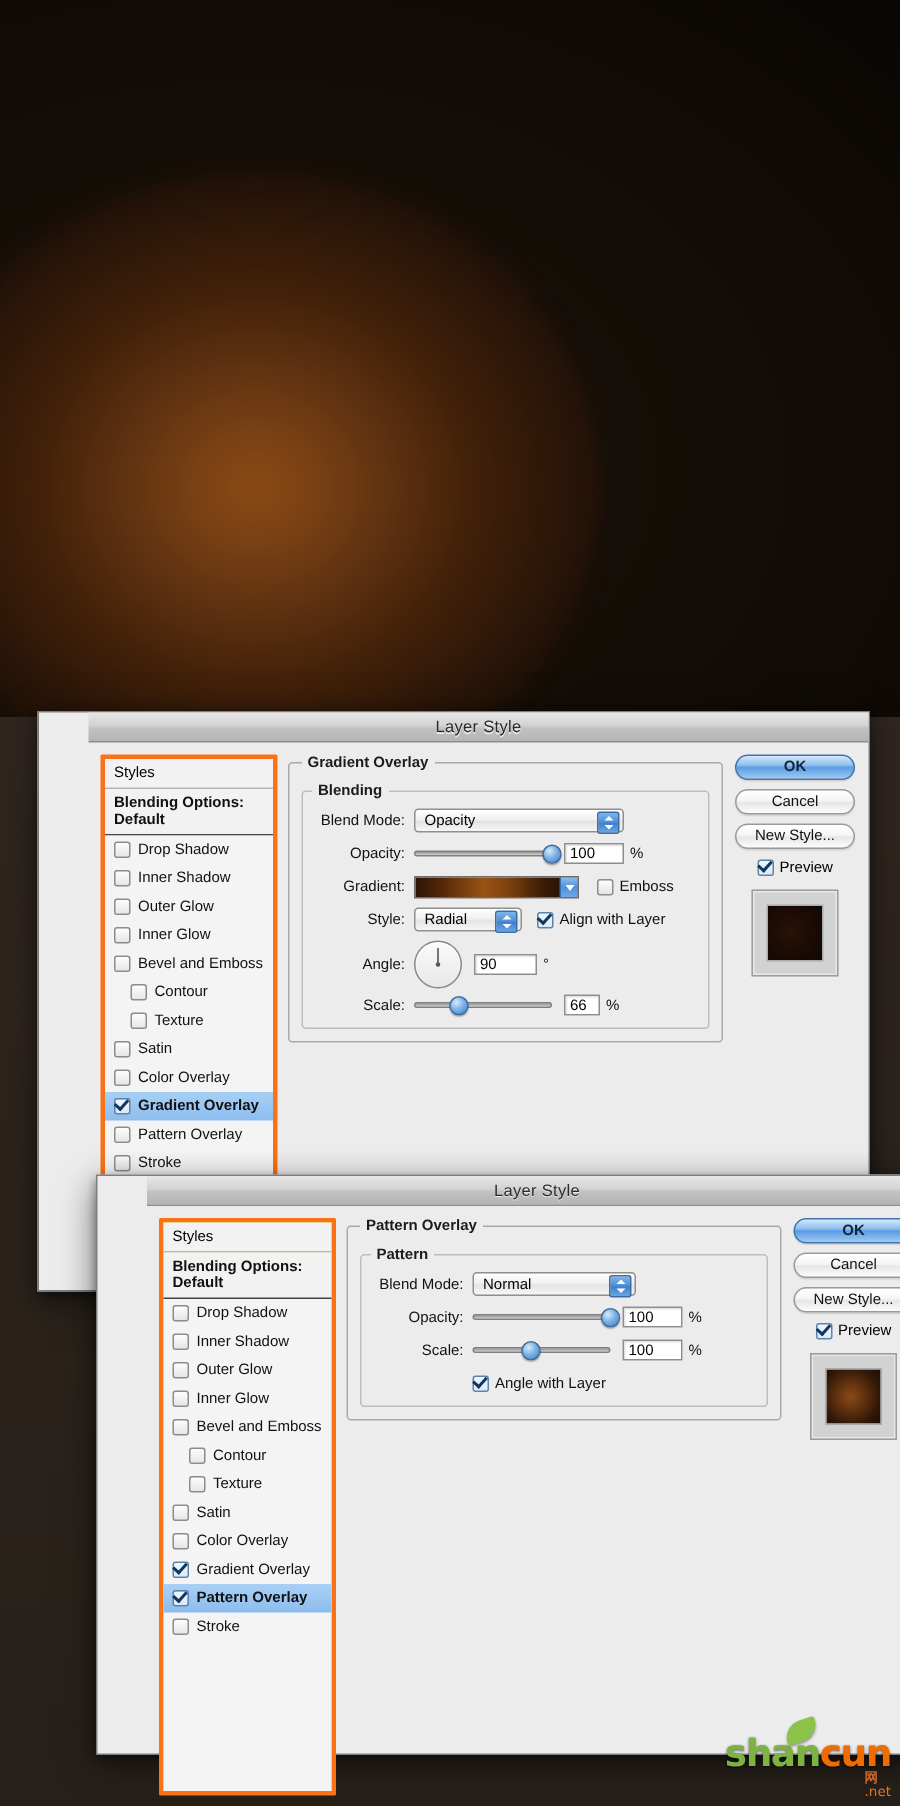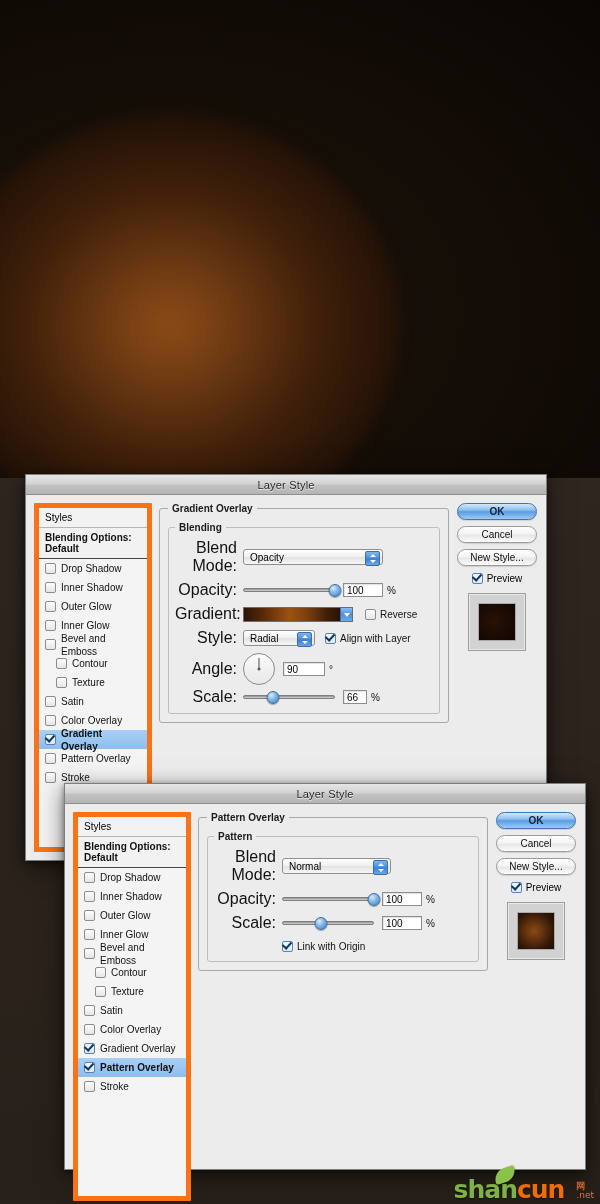--- a/index.html
+++ b/index.html
@@ -35,37 +35,37 @@
     position:absolute;left:0;top:478px;width:600px;height:726px;
     background:linear-gradient(180deg,#302620 0%, #2c231c 40%, #27201a 100%);
   }
 
   
   .dialog{
     position:absolute;
     background:#ececec;
     border:1px solid #7d7d7d;
     box-shadow:0 6px 22px rgba(0,0,0,0.55), 0 2px 6px rgba(0,0,0,0.4);
-    font-size:10px;color:#000;
+    font-size:10px;color:#000;padding-left:33px;
   }
   .titlebar{
     height:19px;
     background:linear-gradient(180deg,#e6e6e6 0%,#d3d3d3 45%,#c2c2c2 55%,#b4b4b4 100%);
     border-bottom:1px solid #8e8e8e;
     display:flex;align-items:center;justify-content:center;
     font-size:11px;color:#2a2a2a;
     text-shadow:0 1px 0 rgba(255,255,255,0.7);
     letter-spacing:.2px;
   }
   .dialog-body{display:flex;padding:8px 8px 8px 8px;gap:7px;}
 
   
   .styles-col{width:118px;flex:0 0 118px;}
   .styles-box{
-    background:#bef264;border:5px solid #f97316;
+    background:#bef264;border:3px solid #f97316;
     border-radius:1px;
   }
   .styles-head{
     padding:4px 6px;font-size:10px;border-bottom:1px solid #b5b5b5;
     background:#f2f2f2;
   }
   .styles-sub{
     padding:4px 6px;font-size:10px;font-weight:bold;
     border-bottom:1px solid #444;background:#f2f2f2;color:#111;
   }
@@ -108,21 +108,21 @@
   }
   fieldset.subgroup{
     border:1px solid #bdbdbd;border-radius:3px;
     margin:2px 0 0 0;padding:6px 6px 7px 6px;
   }
   fieldset.subgroup > legend{
     font-size:10px;font-weight:bold;padding:0 4px;color:#1b1b1b;
   }
   .row{display:flex;align-items:center;margin-bottom:6px;min-height:16px;}
   .row .lbl{
-    font-size:16px;text-align:right;padding-right:6px;color:#111;
+    font-size:10px;text-align:right;padding-right:6px;color:#111;
     flex:0 0 auto;
   }
   .lblw{width:62px;}
 
   
   .aqua-select{
     position:relative;height:16px;border:1px solid #8f8f8f;border-radius:3px;
     background:linear-gradient(180deg,#ffffff 0%,#f0f0f0 48%,#e3e3e3 52%,#f6f6f6 100%);
     display:flex;align-items:center;font-size:10px;padding:0 22px 0 6px;
     box-shadow:inset 0 1px 0 #fff;
@@ -249,22 +249,23 @@
     position:relative;box-sizing:border-box;
   }
   .mini-btn::after{
     content:"";position:absolute;left:3px;top:3px;width:7px;height:7px;
     border:1px solid #6e6e6e;background:#f4f4f4;
   }
 
   
   #watermark{
     position:absolute;right:6px;bottom:2px;
-    display:flex;align-items:flex-end;gap:12px;
+    display:flex;align-items:flex-end;gap:1px;
     font-family:"DejaVu Sans", sans-serif;
+    flex-direction:column;
   }
   #watermark .wm-main{
     font-size:25px;font-weight:bold;line-height:25px;letter-spacing:-1px;
     text-shadow:0 1px 2px rgba(0,0,0,.6);
   }
   #watermark .g{color:#7cb342;}
   #watermark .o{color:#ef6c00;}
   #watermark .wm-side{display:flex;flex-direction:column;line-height:9px;padding-bottom:2px;}
   #watermark .wm-side .t1{font-size:9px;font-weight:bold;color:#c9662a;}
   #watermark .wm-side .t2{font-size:9px;font-weight:normal;color:#e0742c;}
@@ -375,21 +376,21 @@
             </div>
             <span class="unit">%</span>
           </div>
 
           <div class="row">
             <span class="lbl lblw">Gradient:</span>
             <div class="grad-swatch" style="width:110px">
               <span class="picker"></span>
             </div>
             <span class="cb" style="margin-left:12px"></span>
-            <span class="unit">Reverse</span>
+            <span class="unit">Emboss</span>
           </div>
 
           <div class="row">
             <span class="lbl lblw">Style:</span>
             <div class="aqua-select" style="width:72px">
               <span>Radial</span>
               <span class="arrows"></span>
             </div>
             <span class="cb checked" style="margin-left:10px"></span>
             <span class="unit">Align with Layer</span>
@@ -538,21 +539,21 @@
             </div>
             <div class="numfield" style="width:40px;margin-left:8px">
               <span>100</span>
             </div>
             <span class="unit">%</span>
           </div>
 
           <div class="row" style="margin-bottom:0">
             <span class="lbl lblw"></span>
             <span class="cb checked"></span>
-            <span class="unit">Link with Origin</span>
+            <span class="unit">Angle with Layer</span>
           </div>
 
         </fieldset>
       </fieldset>
     </div>
 
     <div class="btn-col">
       <div class="aqua-btn default">OK</div>
       <div class="aqua-btn">Cancel</div>
       <div class="aqua-btn">New Style...</div>

